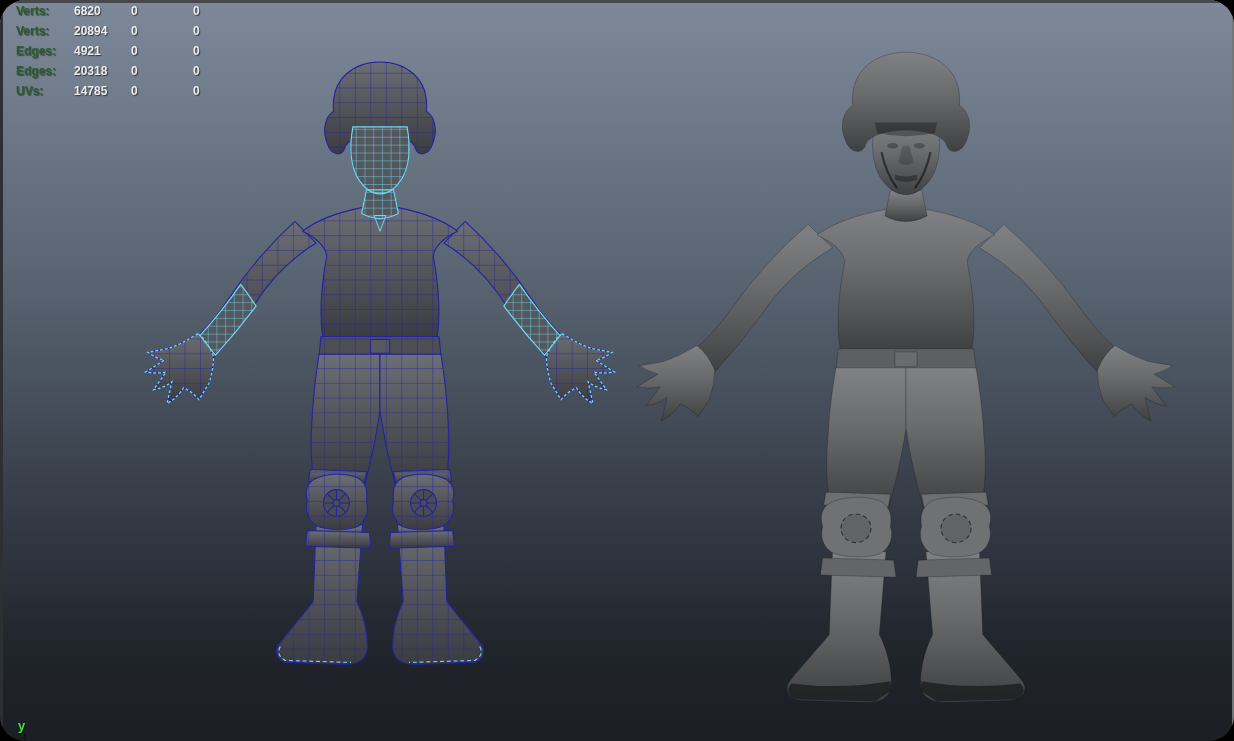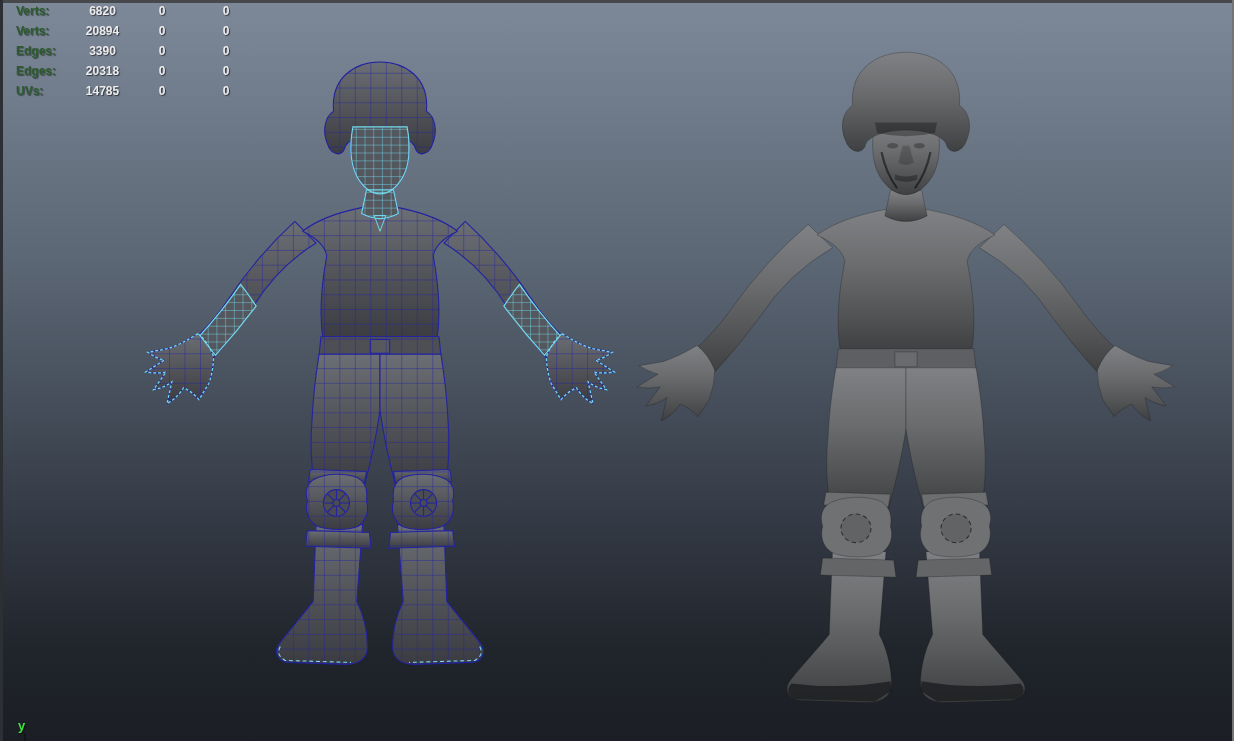--- a/index.html
+++ b/index.html
@@ -1,27 +1,28 @@
 <!DOCTYPE html>
 <html><head>
 <meta charset="utf-8">
 <style>
   html,body{margin:0;padding:0;background:#000;}
   .stage{
     position:relative;width:1234px;height:741px;overflow:hidden;
     background:linear-gradient(180deg,#7d8899 0%,#5c6775 35%,#39404c 65%,#20242b 88%,#1b1e24 100%);
     font-family:"Liberation Sans",sans-serif;
+    border-radius:25px;
   }
   .edge-top{position:absolute;left:0;top:0;width:100%;height:3px;background:#47484c;}
   .edge-left{position:absolute;left:0;top:0;width:3px;height:100%;background:#2c2f34;}
   .edge-right{position:absolute;right:0;top:0;width:2px;height:100%;background:#747578;}
   .hud{position:absolute;left:16px;top:1px;font-weight:bold;font-size:12px;line-height:20px;}
   .hud-row{display:grid;grid-template-columns:58px 57px 62px 66px;height:20px;}
   .hud-label{color:#2b5c2b;text-align:left;text-shadow:1px 1px 1px rgba(0,0,0,.45);}
-  .hud-val{color:#ececec;text-align:center;text-shadow:1px 1px 1px rgba(0,0,0,.55);}
+  .hud-val{color:#ececec;text-align:left;text-shadow:1px 1px 1px rgba(0,0,0,.55);}
   .model{position:absolute;}
   .model-wire{left:138px;top:58px;width:484px;height:630px;}
   .model-shade{left:628px;top:48px;width:556px;height:680px;}
   .axis{position:absolute;left:18px;top:716px;}
   .axis-y{color:#3ce63c;font-weight:bold;font-size:13px;text-shadow:1px 1px 1px rgba(0,0,0,.6);}
   .axis-stem{position:absolute;left:6px;top:17px;width:2px;height:9px;background:#141414;}
   .defs-svg{position:absolute;width:0;height:0;}
 </style>
 </head>
 <body>
@@ -105,21 +106,21 @@
       <span class="hud-val">0</span>
     </div>
     <div class="hud-row">
       <span class="hud-label">Verts:</span>
       <span class="hud-val">20894</span>
       <span class="hud-val">0</span>
       <span class="hud-val">0</span>
     </div>
     <div class="hud-row">
       <span class="hud-label">Edges:</span>
-      <span class="hud-val">3390</span>
+      <span class="hud-val">4921</span>
       <span class="hud-val">0</span>
       <span class="hud-val">0</span>
     </div>
     <div class="hud-row">
       <span class="hud-label">Edges:</span>
       <span class="hud-val">20318</span>
       <span class="hud-val">0</span>
       <span class="hud-val">0</span>
     </div>
     <div class="hud-row">

